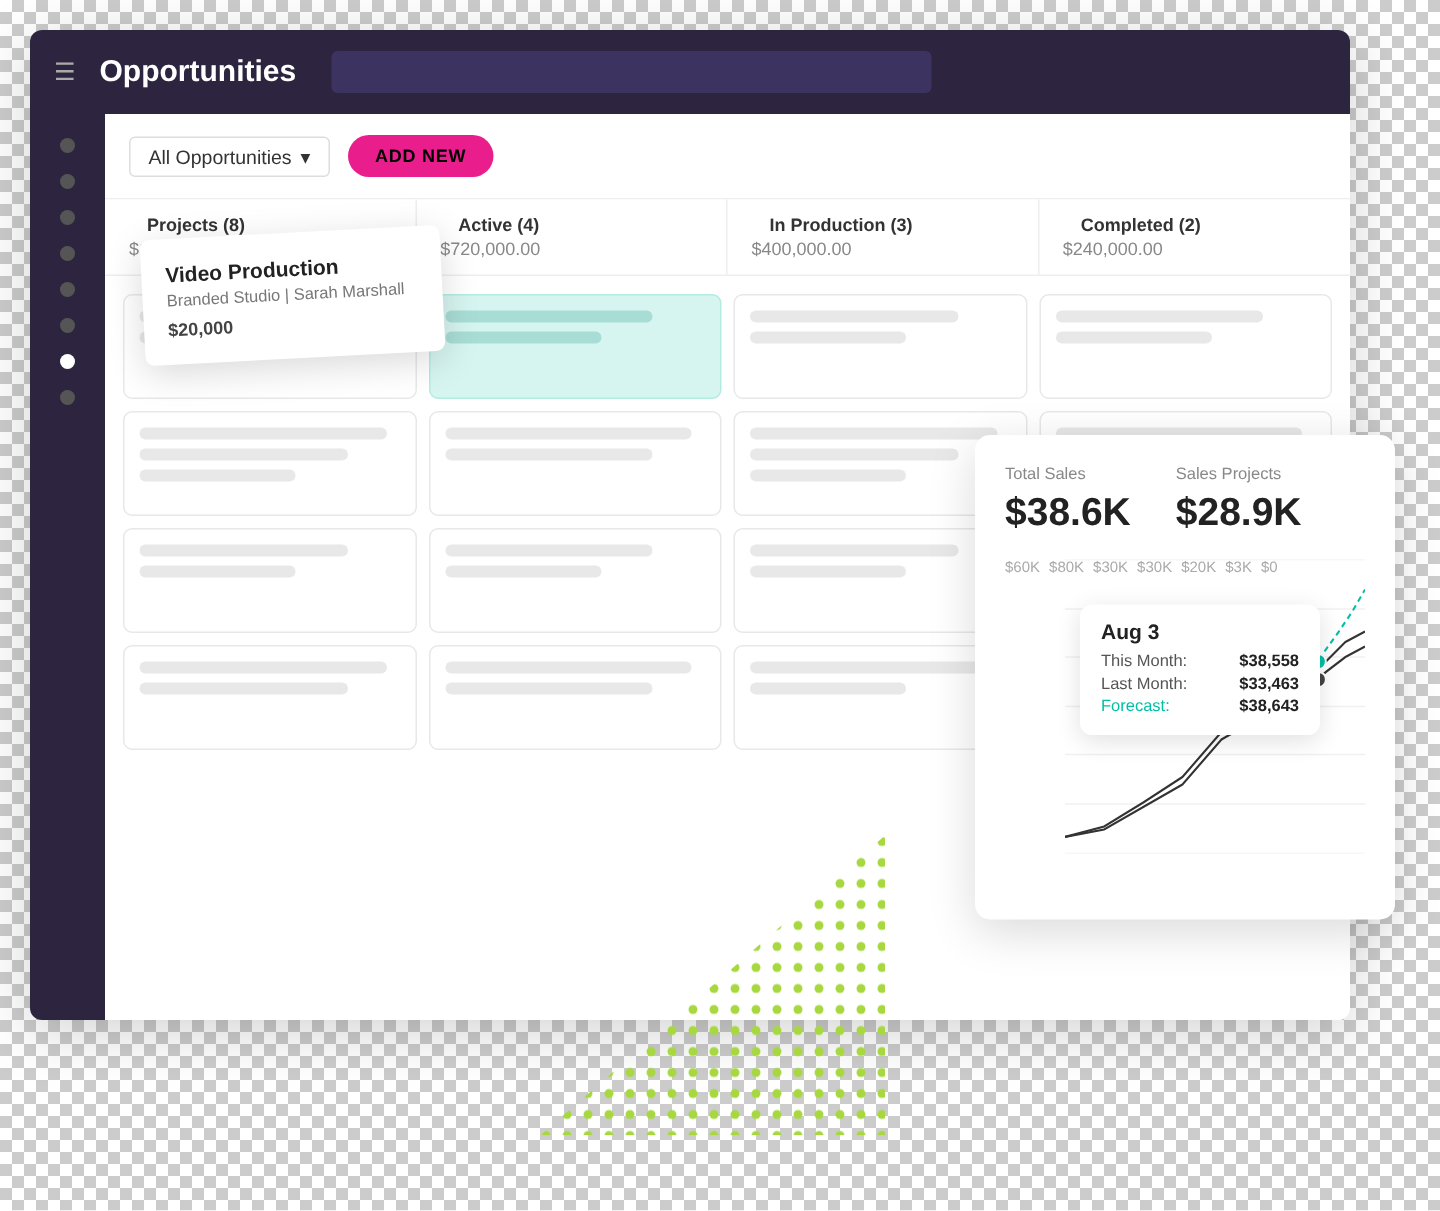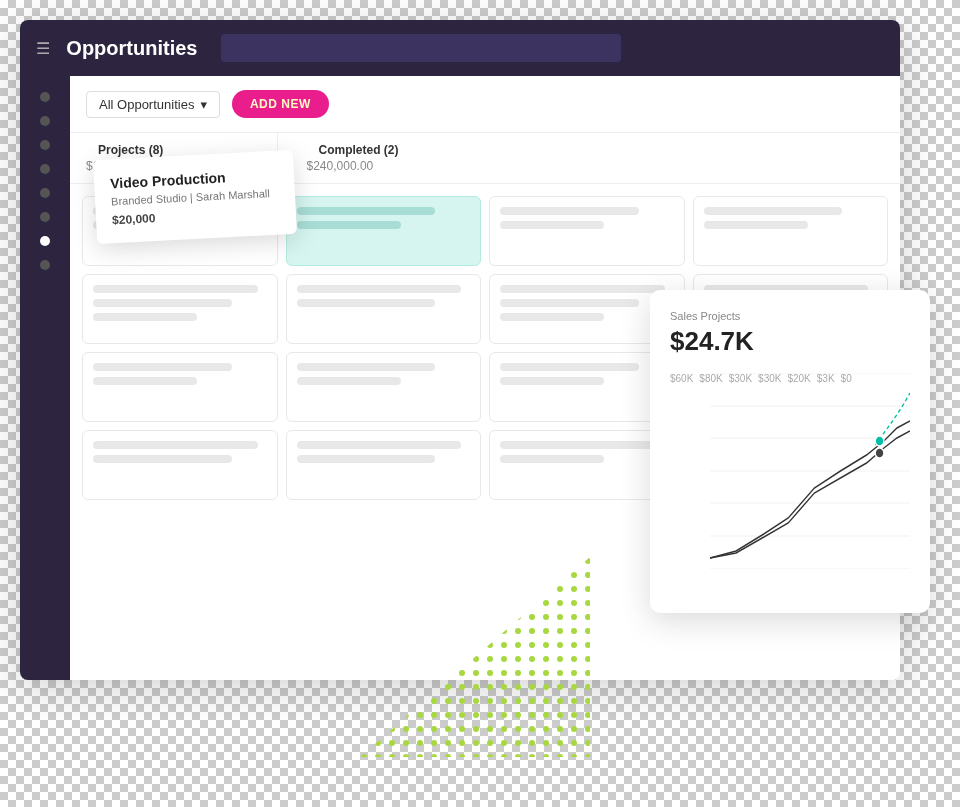--- a/index.html
+++ b/index.html
@@ -124,21 +124,21 @@
       padding: 5px 12px;
       font-size: 13px;
       color: #333;
       cursor: pointer;
       display: flex;
       align-items: center;
       gap: 6px;
     }
     .add-new-btn {
       background: #e91e8c;
-      color: #fef9c3;
+      color: #000000;
       border: none;
       border-radius: 20px;
       padding: 7px 18px;
       font-size: 12px;
       font-weight: 700;
       cursor: pointer;
       letter-spacing: 0.5px;
       margin-left: 12px;
     }
 
@@ -146,21 +146,21 @@
     .kanban-headers {
       display: grid;
       grid-template-columns: 1fr 1fr 1fr 1fr;
       border-bottom: 1px solid #eee;
       background: #fff;
     }
     .kanban-col-header {
       padding: 10px 16px;
       border-right: 1px solid #eee;
     }
-    .kanban-col-header:last-child { border-right: none; margin-left: 13px; }
+    .kanban-col-header:last-child { border-right: none; }
     .col-title {
       font-size: 12px;
       font-weight: 600;
       color: #333;
       padding-left: 12px;
     }
     .col-amount {
       font-size: 12px;
       color: #888;
       margin-top: 2px;
@@ -360,20 +360,28 @@
         </button>
         <button class="add-new-btn">ADD NEW</button>
       </div>
 
       <div class="kanban-headers">
         <div class="kanban-col-header">
           <div class="col-title">Projects (8)</div>
           <div class="col-amount">$190,000.00</div>
         </div>
         <div class="kanban-col-header">
+          <div class="col-title">Active (4)</div>
+          <div class="col-amount">$720,000.00</div>
+        </div>
+        <div class="kanban-col-header">
+          <div class="col-title">In Production (3)</div>
+          <div class="col-amount">$400,000.00</div>
+        </div>
+        <div class="kanban-col-header">
           <div class="col-title">Completed (2)</div>
           <div class="col-amount">$240,000.00</div>
         </div>
       </div>
 
       <div class="kanban-board">
 
         <div class="kanban-col">
           <div class="kanban-card">
             <div class="card-line medium"></div>
@@ -472,22 +480,26 @@
 
   <clipPath id="tri">
     <polygon points="230,0 230,200 0,200"></polygon>
   </clipPath>
   <rect width="230" height="200" fill="url(#dots)" clip-path="url(#tri)"></rect>
 </svg>
 
 <div class="analytics-panel">
   <div class="analytics-row">
     <div>
+      <div class="analytics-label">Total Sales</div>
+      <div class="analytics-value">$38.6K</div>
+    </div>
+    <div>
       <div class="analytics-label">Sales Projects</div>
-      <div class="analytics-value">$24.7K</div>
+      <div class="analytics-value">$28.9K</div>
     </div>
   </div>
 
   <div class="chart-area">
 
     <div class="chart-y-labels">
       <span class="chart-y-label">$60K</span>
       <span class="chart-y-label">$80K</span>
       <span class="chart-y-label">$30K</span>
       <span class="chart-y-label">$30K</span>
@@ -511,15 +523,30 @@
 
         <polyline points="0,185 30,178 60,162 90,145 120,115 150,98 180,82 200,68 215,55 230,48" fill="none" stroke="#333" stroke-width="1.5"></polyline>
 
         <polyline points="190,72 200,60 210,48 220,35 230,20" fill="none" stroke="#00bfa5" stroke-width="1.5" stroke-dasharray="4,3"></polyline>
 
         <circle cx="195" cy="68" r="5" fill="#00bfa5" stroke="#fff" stroke-width="1.5"></circle>
         <circle cx="195" cy="80" r="5" fill="#444" stroke="#fff" stroke-width="1.5"></circle>
       </svg>
 
       
+      <div class="chart-tooltip">
+        <div class="tooltip-date">Aug 3</div>
+        <div class="tooltip-row">
+          <span class="tooltip-key">This Month:</span>
+          <span class="tooltip-val">$38,558</span>
+        </div>
+        <div class="tooltip-row">
+          <span class="tooltip-key">Last Month:</span>
+          <span class="tooltip-val">$33,463</span>
+        </div>
+        <div class="tooltip-row">
+          <span class="tooltip-key teal">Forecast:</span>
+          <span class="tooltip-val">$38,643</span>
+        </div>
+      </div>
     </div>
   </div>
 </div>
 
 </body></html>

